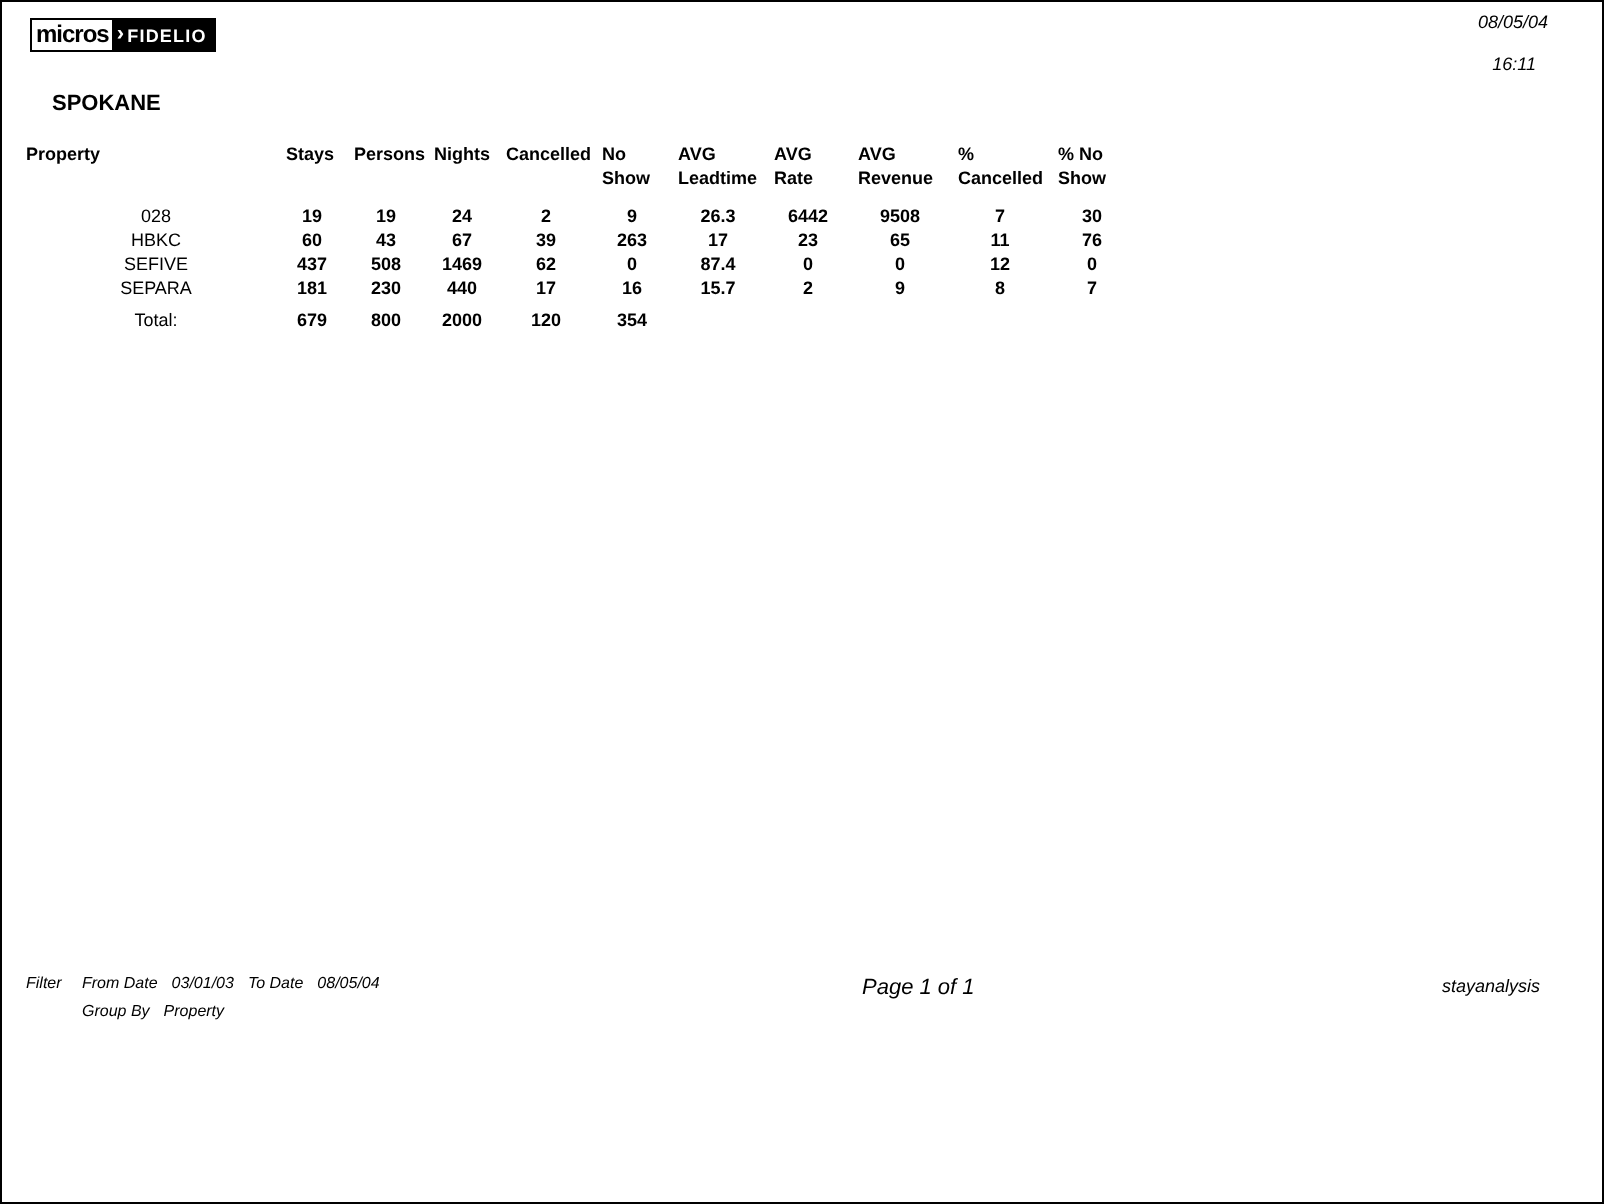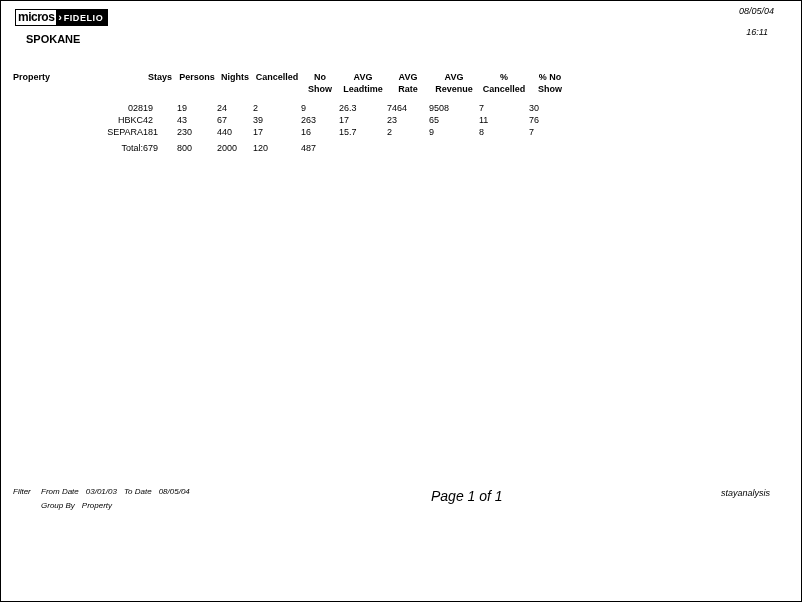--- a/index.html
+++ b/index.html
@@ -19,43 +19,43 @@
   .logo-micros {
     border:1px solid #000; background:#fff; color:#000;
     font-weight:bold; font-size:12px; line-height:15px;
     padding:0 2px; letter-spacing:-0.5px;
   }
   .logo-fidelio {
     background:#000; color:#fff; font-weight:bold; font-size:9px;
     display:flex; align-items:center; padding:0 5px 0 1px; letter-spacing:0.6px;
   }
   .logo-arrow { font-size:11px; font-weight:bold; margin-right:1px; line-height:1; }
-  .property-name { position:absolute; left:25px; top:32px; font-weight:bold; font-size:11px; }
+  .property-name { position:absolute; left:25px; top:45px; font-weight:bold; font-size:11px; }
   .office-title { position:absolute; top:5px; left:0; right:40px; text-align:center; font-style:italic; font-size:11px; }
   .report-title { position:absolute; top:37px; left:0; right:40px; text-align:center; font-style:italic; font-weight:bold; font-size:11px; }
   .report-date { position:absolute; top:5px; right:27px; font-style:italic; font-size:9px; }
   .report-time { position:absolute; top:26px; right:33px; font-style:italic; font-size:9px;margin-left:47px; }
 
   
   .stay-table { position:absolute; left:12px; top:70px; border-collapse:collapse; table-layout:fixed; }
   .stay-table th, .stay-table td { padding:0; font-size:9px; line-height:12px; }
-  .stay-table th { font-weight:bold; vertical-align:top; text-align:center; }
+  .stay-table th { font-weight:bold; vertical-align:top; text-align:left; }
   .stay-table th .hl { display:block; }
   .stay-table th.col-property { text-align:left; }
-  .stay-table td.num { text-align:left; padding-right:8px; font-weight:normal; }
-  .stay-table td.prop { text-align:right; font-weight:normal;margin-top:21px; }
+  .stay-table td.num { text-align:center; padding-right:8px; font-weight:bold; }
+  .stay-table td.prop { text-align:center; font-weight:normal;margin-top:21px; }
   .spacer-row td { height:7px; }
   .total-row td { padding-top:4px; }
 
   
   .footer-filter-label { position:absolute; left:12px; top:486px; font-size:8px; font-style:italic; }
   .footer-from { position:absolute; left:40px; top:486px; font-size:8px; font-style:italic; }
   .footer-from span, .footer-group span { margin-right:7px; }
   .footer-group { position:absolute; left:40px; top:500px; font-size:8px; font-style:italic; }
-  .page-info { position:absolute; left:430px; top:487px; font-size:14px; font-style:italic;text-align:right; }
+  .page-info { position:absolute; left:430px; top:487px; font-size:11px; font-style:italic;text-align:right; }
   .report-id { position:absolute; right:31px; top:487px; font-size:9px; font-style:italic; }
 </style>
 </head>
 <body>
 
 <div class="page">
 
   <div class="logo">
     <span class="logo-micros">micros</span>
     <span class="logo-fidelio">
@@ -128,37 +128,50 @@
         </tr>
 
     <tr>
       <td class="prop">028</td>
       <td class="num">19</td>
       <td class="num">19</td>
       <td class="num">24</td>
       <td class="num">2</td>
       <td class="num">9</td>
       <td class="num">26.3</td>
-      <td class="num">7464</td>
+      <td class="num">6442</td>
       <td class="num">9508</td>
       <td class="num">7</td>
       <td class="num">30</td>
     </tr>
     <tr>
       <td class="prop">HBKC</td>
-      <td class="num">42</td>
+      <td class="num">60</td>
       <td class="num">43</td>
       <td class="num">67</td>
       <td class="num">39</td>
       <td class="num">263</td>
       <td class="num">17</td>
       <td class="num">23</td>
       <td class="num">65</td>
       <td class="num">11</td>
       <td class="num">76</td>
+    </tr>
+    <tr>
+      <td class="prop">SEFIVE</td>
+      <td class="num">437</td>
+      <td class="num">508</td>
+      <td class="num">1469</td>
+      <td class="num">62</td>
+      <td class="num">0</td>
+      <td class="num">87.4</td>
+      <td class="num">0</td>
+      <td class="num">0</td>
+      <td class="num">12</td>
+      <td class="num">0</td>
     </tr>
     <tr>
       <td class="prop">SEPARA</td>
       <td class="num">181</td>
       <td class="num">230</td>
       <td class="num">440</td>
       <td class="num">17</td>
       <td class="num">16</td>
       <td class="num">15.7</td>
       <td class="num">2</td>
@@ -166,21 +179,21 @@
       <td class="num">8</td>
       <td class="num">7</td>
     </tr>
 
     <tr class="total-row">
       <td class="prop">Total:</td>
       <td class="num">679</td>
       <td class="num">800</td>
       <td class="num">2000</td>
       <td class="num">120</td>
-      <td class="num">487</td>
+      <td class="num">354</td>
       <td class="num"></td>
       <td class="num"></td>
       <td class="num"></td>
       <td class="num"></td>
       <td class="num"></td>
     </tr>
   </tbody>
     </table>
 
   <div class="footer-filter-label">Filter</div>

